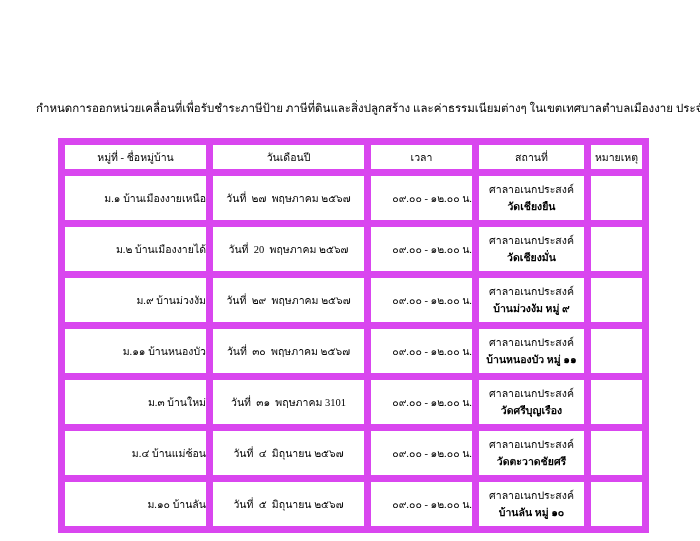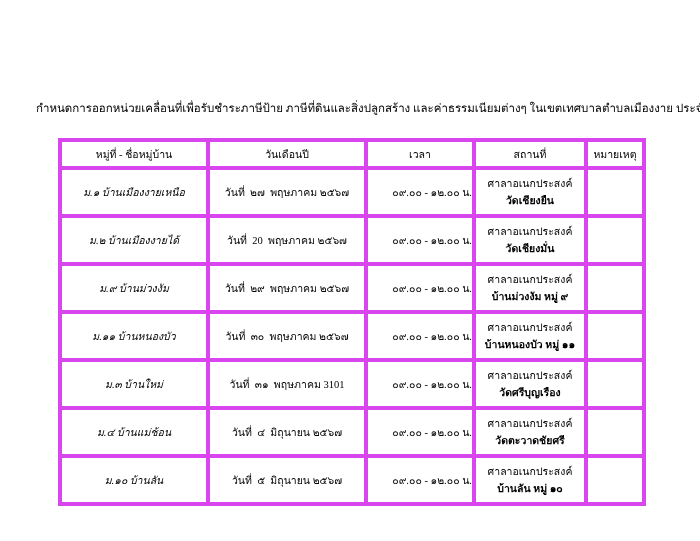--- a/index.html
+++ b/index.html
@@ -34,43 +34,42 @@
   table.schedule {
     position: absolute;
     top: 138px;
     left: 58px;
     width: 584px;
     border-collapse: collapse;
     table-layout: fixed;
   }
   table.schedule th,
   table.schedule td {
-    border: 4px solid #d946ef;
+    border: 7px solid #d946ef;
     font-size: 10.5px;
     font-weight: normal;
     padding: 0;
     vertical-align: middle;
   }
   table.schedule thead th {
     height: 24px;
     text-align: center;
   }
   table.schedule tbody td {
     height: 44px;
   }
   .col-village { width: 148px; }
   .col-date    { width: 158px; }
   .col-time    { width: 108px; }
   .col-place   { width: 112px; }
   .col-note    { width: 58px; }
 
   .cell-village {
-    text-align: center;
+    text-align: right;
     padding-left: 10px;
-    font-style: italic;
   }
   .cell-date {
     text-align: center;
   }
   .cell-time {
     text-align: right;
   }
   .cell-place {
     text-align: center;
     line-height: 17px;

